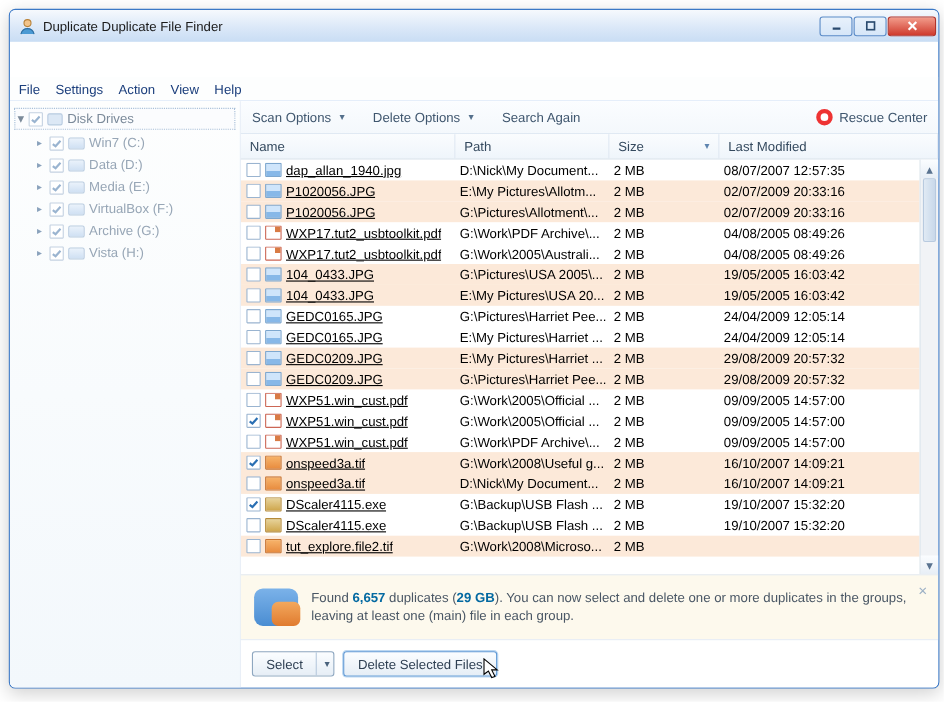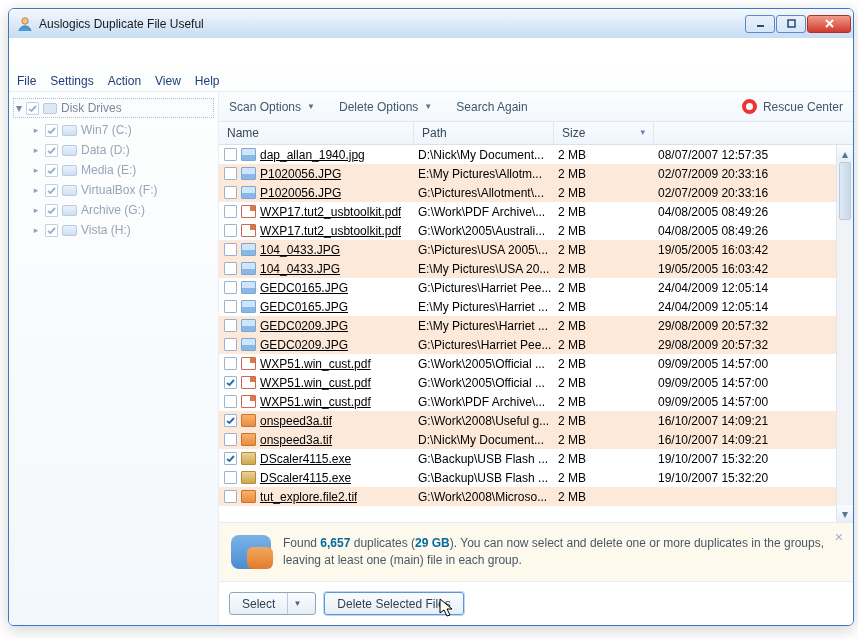--- a/index.html
+++ b/index.html
@@ -78,38 +78,38 @@
 .info-panel .info-icon { width:48px; height:42px; display:flex; align-items:center; justify-content:center; }
 .bubble { width:40px; height:34px; background:linear-gradient(#7bb2e9,#4a8dd2); border-radius:8px; position:relative; }
 .bubble::after { content:""; position:absolute; width:26px; height:22px; background:linear-gradient(#f3a85d,#e07b2f); border-radius:6px; top:12px; left:16px; }
 .info-text { color:#4a5765; line-height:1.45; }
 .info-text b { color:#0369a1; }
 .info-close { position:absolute; right:10px; top:6px; color:#9db1c6; font-size:14px; }
 
 .btnbar { height:44px; display:flex; align-items:center; gap:8px; padding:0 10px; border-top:1px solid #e7edf4; }
 .btn { height:23px; padding:0 12px; display:flex; align-items:center; gap:6px; border:1px solid #8ea7c0; border-radius:3px; background:linear-gradient(#fbfdff,#e6eef6); color:#2e3f52; cursor:pointer; }
 .btn .caret { font-size:8px; color:#4a637d; }
-.btn.select { padding-right:12px; }
+.btn.select { padding-right:0; }
 .btn.select .dd { width:19px; height:21px; margin:-10px -3px -10px 6px; border-left:1px solid #b7c9dc; display:flex; align-items:center; justify-content:center; }
 .btn.primary { border-color:#5d97d4; box-shadow:0 0 0 1px #bcd7f1; }
 .cursor-img { position:absolute; pointer-events:none; }
 
 .statusbar { height:22px; border-top:1px solid #e0e8f1; display:flex; align-items:center; padding:0 10px; background:linear-gradient(#fbfdff,#eff5fa); color:#3f566e; }
 </style>
 </head>
 <body>
 
 <div class="window">
 
   <div class="titlebar">
     <svg class="app-icon" viewBox="0 0 16 16">
         <circle cx="8" cy="5" r="3.2" fill="#f3c48a" stroke="#b9833a"></circle>
         <path d="M2 15c1-4 4-5 6-5s5 1 6 5" fill="#4b9ad4" stroke="#2f6fa2"></path>
       </svg>
-    <span class="title">Auslogics Duplicate File Useful</span>
+    <span class="title">Duplicate Duplicate File Finder</span>
     <div class="win-btns">
       <div class="win-btn">
           <svg width="11" height="11">
             <line x1="2" y1="8" x2="9" y2="8" stroke-width="2"></line>
           </svg>
         </div>
       <div class="win-btn">
           <svg width="11" height="11">
             <rect x="2" y="2" width="7" height="7" fill="none" stroke-width="1.5"></rect>
           </svg>
@@ -233,20 +233,23 @@
         <div class="hcol col-name">
             <span>Name</span>
           </div>
         <div class="hcol col-path">
             <span>Path</span>
           </div>
         <div class="hcol col-size">
             <span>Size</span>
             <span class="sort-tri">▾</span>
           </div>
+        <div class="hcol col-date">
+            <span>Last Modified</span>
+          </div>
       </div>
 
       <div class="list-wrap">
         <div class="list" id="list">
             <div class="row">
               <div class="c-name">
                 <span class="checkbox "></span>
                 <span class="ficon img"></span>
                 <span class="fname">dap_allan_1940.jpg</span>
               </div>

